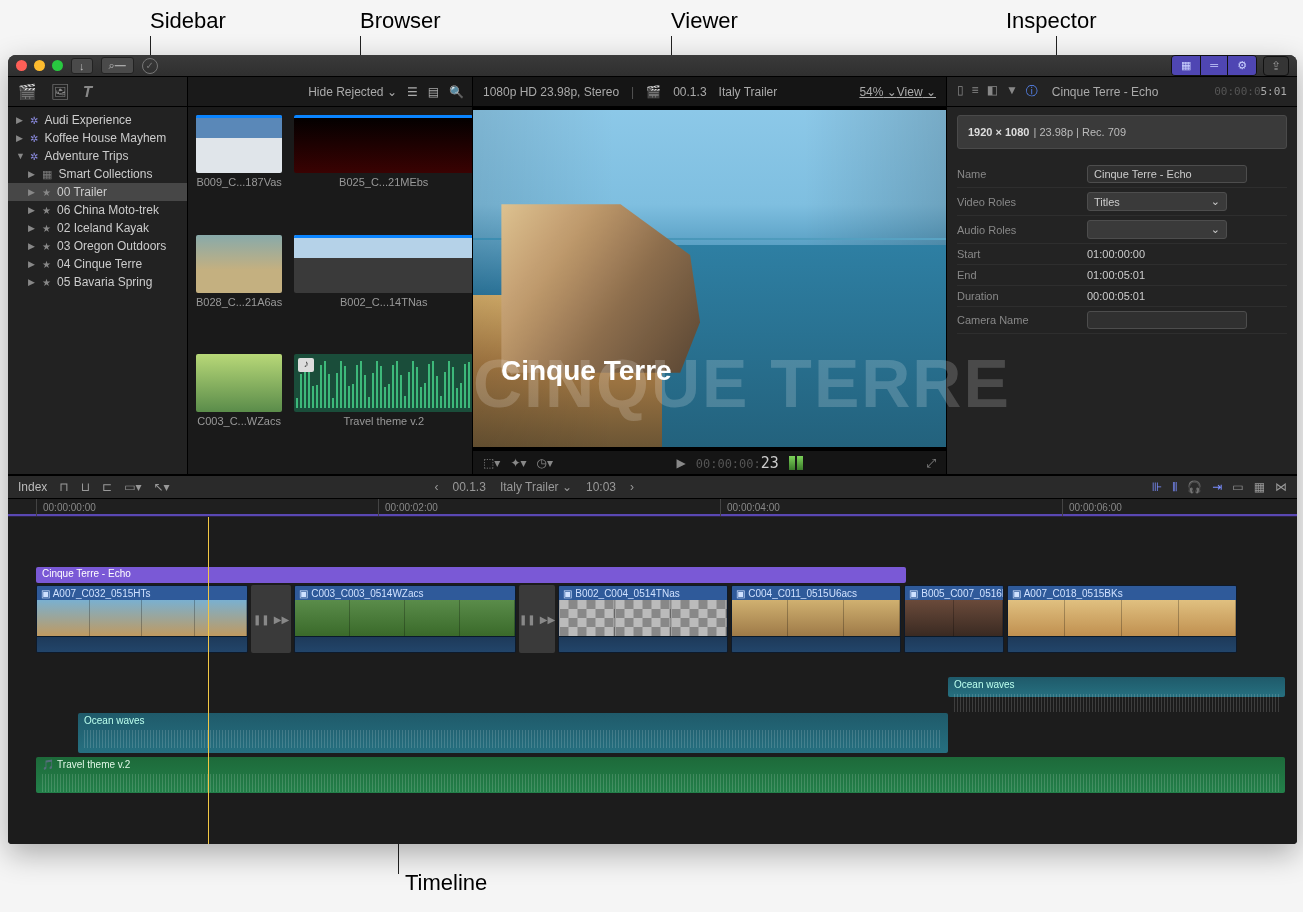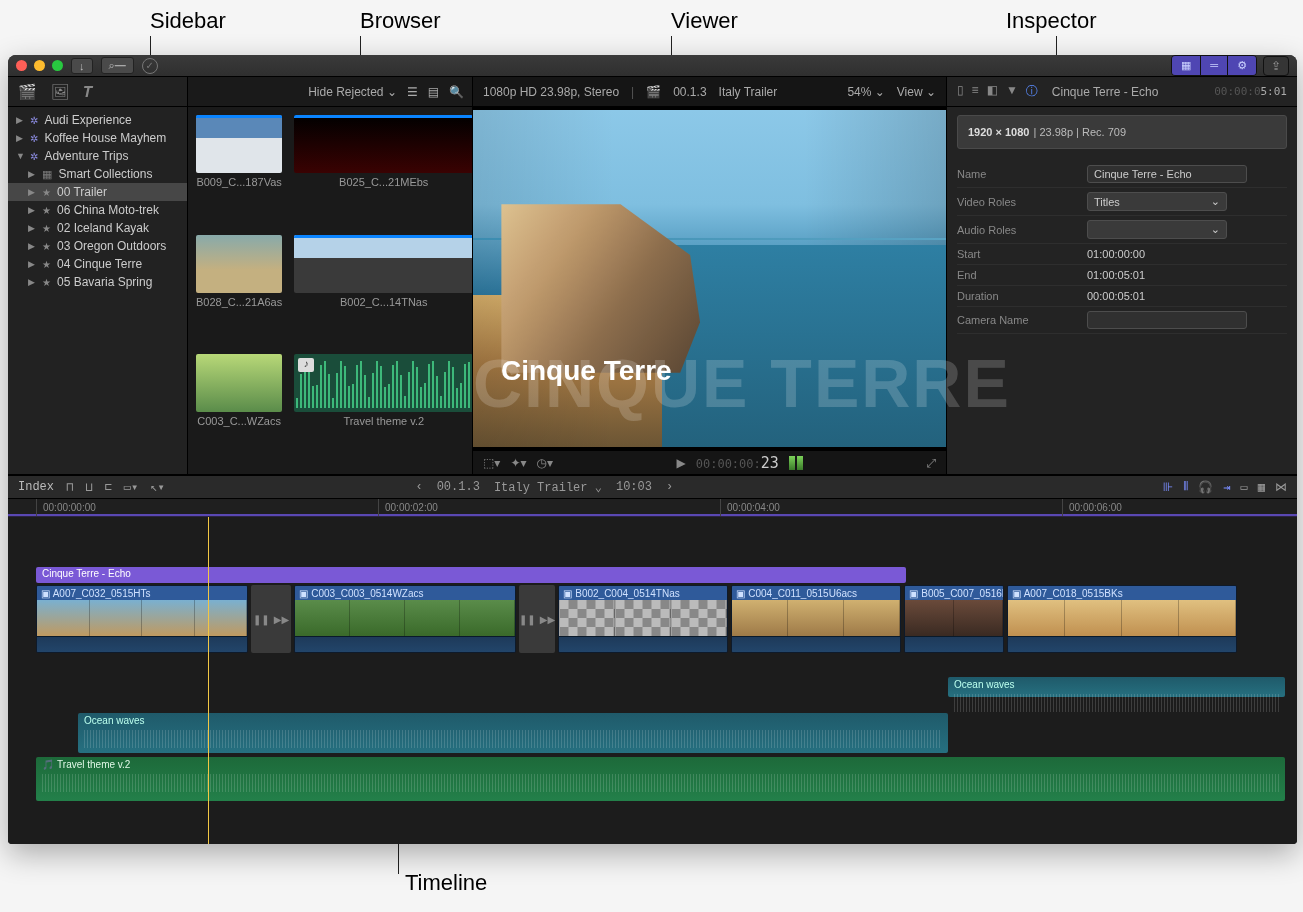--- a/index.html
+++ b/index.html
@@ -47,21 +47,21 @@
   .clip-grid{ flex:1; padding:8px; display:grid; grid-template-columns:1fr 1fr 1fr; gap:8px 12px; overflow:hidden;}
   .clip{ display:flex; flex-direction:column; gap:3px;}
   .thumb{ width:100%; height:58px; border-radius:2px; position:relative; overflow:hidden;}
   .fav-bar{ position:absolute; top:0; left:0; right:0; height:3px; background:#0a84ff;}
   .clip-label{ color:#999; font-size:11px; text-align:center; overflow:hidden; text-overflow:ellipsis; white-space:nowrap;}
   .audio-thumb{ background:#1a4d3a; display:flex; align-items:flex-end; gap:1px; padding:4px 2px;}
 
   
   .vw-top{ height:30px; display:flex; align-items:center; padding:0 10px; gap:12px; border-bottom:1px solid #000; color:#aaa; font-size:12px;}
   .vw-top .sep{ color:#555;}
-  .vw-top .right{margin-left:auto; display:flex; gap:12px; align-items:center;}
+  .vw-top .right{margin-left:auto; display:flex; gap:0; align-items:center;text-decoration:underline;}
   .vw-stage{ flex:1; position:relative; background:#000;}
   .vw-img{ position:absolute; left:0; right:0; top:3px; bottom:3px; background:
     linear-gradient(to right, rgba(0,0,0,.1), rgba(0,0,0,0) 30%, rgba(0,0,0,0) 70%, rgba(0,0,0,.15)),
     linear-gradient(to bottom, #8cc8e8 0%, #7fbfe0 28%, #2d7ba3 55%, #dbb36d 55%, #a97c45 75%, #6b5534 100%);
   }
   .coast{ position:absolute; left:6%; top:28%; width:42%; height:50%;
     background: linear-gradient(125deg,#e0c28a 0%, #c29866 30%, #8f6d48 60%, #5a4530 100%);
     clip-path: polygon(0 0, 60% 0, 95% 30%, 100% 70%, 90% 100%, 0 100%);
     filter: saturate(.9);
   }
@@ -85,21 +85,21 @@
   .fmt-box{ margin:8px 10px; height:34px; background:#3a3a3a; border:1px solid #4a4a4a; border-radius:3px; display:flex; align-items:center; padding:0 10px; color:#bbb; font-size:11px;}
   .fields{ margin:4px 10px; font-size:11px; color:#999;}
   .frow{ display:flex; align-items:center; padding:4px 0; border-bottom:1px solid #2e2e2e;}
   .frow .flab{ width:130px; color:#888;}
   .frow .fval{ flex:1; color:#ccc;}
   .pill{ background:#3a3a3a; border:1px solid #4d4d4d; border-radius:3px; padding:2px 6px; color:#ccc; display:inline-flex; align-items:center; gap:6px; font-size:11px; min-width:140px; justify-content:space-between;}
   .insp-bottom{ margin-top:auto; padding:6px 10px 8px; display:flex; gap:10px; border-top:1px solid #000;}
   .insp-bottom .ibtn{ flex:1; background:#3b3b3b; border:1px solid #4b4b4b; border-radius:4px; padding:4px 0; text-align:center; color:#ccc; font-size:12px;}
 
   
-  .tl-top{ height:24px; background:#2a2a2a; display:flex; align-items:center; padding:0 10px; gap:12px; border-top:1px solid #000; border-bottom:1px solid #000; color:#999; font-size:12px;font-family:Liberation Mono, monospace;}
+  .tl-top{ height:24px; background:#2a2a2a; display:flex; align-items:center; padding:0 10px; gap:12px; border-top:1px solid #000; border-bottom:1px solid #000; color:#999; font-size:12px;}
   .tl-top .idx{ color:#bbb;}
   .tl-top .mid{ margin:0 auto; display:flex; gap:14px; align-items:center;}
   .tl-top .right2{ margin-left:auto; display:flex; gap:10px; align-items:center; color:#7a8dff;}
 
   
   .ruler{ height:18px; background:#1f1f1f; border-bottom:1px solid #2b2443; position:relative; font-size:10px; color:#888;}
   .tick{ position:absolute; top:0; bottom:0; display:flex; align-items:center; padding-left:6px; border-left:1px solid #444;}
   .ruler .purple{ position:absolute; bottom:0; left:0; right:0; height:2px; background:#5a48b3;}
 
   
@@ -113,21 +113,21 @@
   .vclip{ position:relative; background:#2a3a52; border:1px solid #0e1a2a; border-radius:2px; overflow:hidden; display:flex; flex-direction:column;}
   .vclip .hdr{ height:14px; background:#2f5a9a; color:#cfe1ff; font-size:10px; padding:0 4px; display:flex; align-items:center; gap:4px; white-space:nowrap; overflow:hidden;}
   .vclip .body{ flex:1; display:flex;}
   .vclip .fr{ flex:1; border-right:1px solid rgba(0,0,0,.25);}
   .vclip .aud{ height:16px; background:linear-gradient(#1e3a5a,#22456a); border-top:1px solid #0a1a2a;}
   .gap{ width:40px; background:#3a3a3a; border-radius:2px; display:flex; align-items:center; justify-content:center; gap:4px;}
   .gap span{ color:#888; font-size:10px;}
 
   .audio-lane1{ top:160px; height:20px; left:940px; right:12px; background:linear-gradient(#1f5a6a,#267080); border-radius:2px; color:#bfe; font-size:10px; padding:2px 6px;}
   .audio-lane2{ top:196px; height:40px; left:70px; width:870px; background:linear-gradient(#1f5a6a,#267080); border-radius:2px; color:#bfe; font-size:10px; padding:2px 6px;}
-  .music-lane{ top:240px; height:44px; left:28px; right:12px; background:linear-gradient(#1d6a3a,#23804a); border-radius:2px; color:#dff7e6; font-size:10px; padding:2px 6px;}
+  .music-lane{ top:240px; height:36px; left:28px; right:12px; background:linear-gradient(#1d6a3a,#23804a); border-radius:2px; color:#dff7e6; font-size:10px; padding:2px 6px;}
   .wave{ height:18px; margin-top:4px; background-image:
      repeating-linear-gradient(90deg, rgba(255,255,255,.15) 0 1px, transparent 1px 3px);
   }
 
   
   .bg1{ background:linear-gradient(#7ab0d0,#c09a60);} 
   .bg2{ background:linear-gradient(#5a8c4a,#3a6a2a);} 
   .bg3{ background:repeating-conic-gradient(#bbb 0 25%, #888 0 50%) 50%/18px 18px;} 
   .bg4{ background:linear-gradient(#d0b070,#9e7a48);} 
   .bg5{ background:linear-gradient(#6a4a3a,#3a2a22);} 

